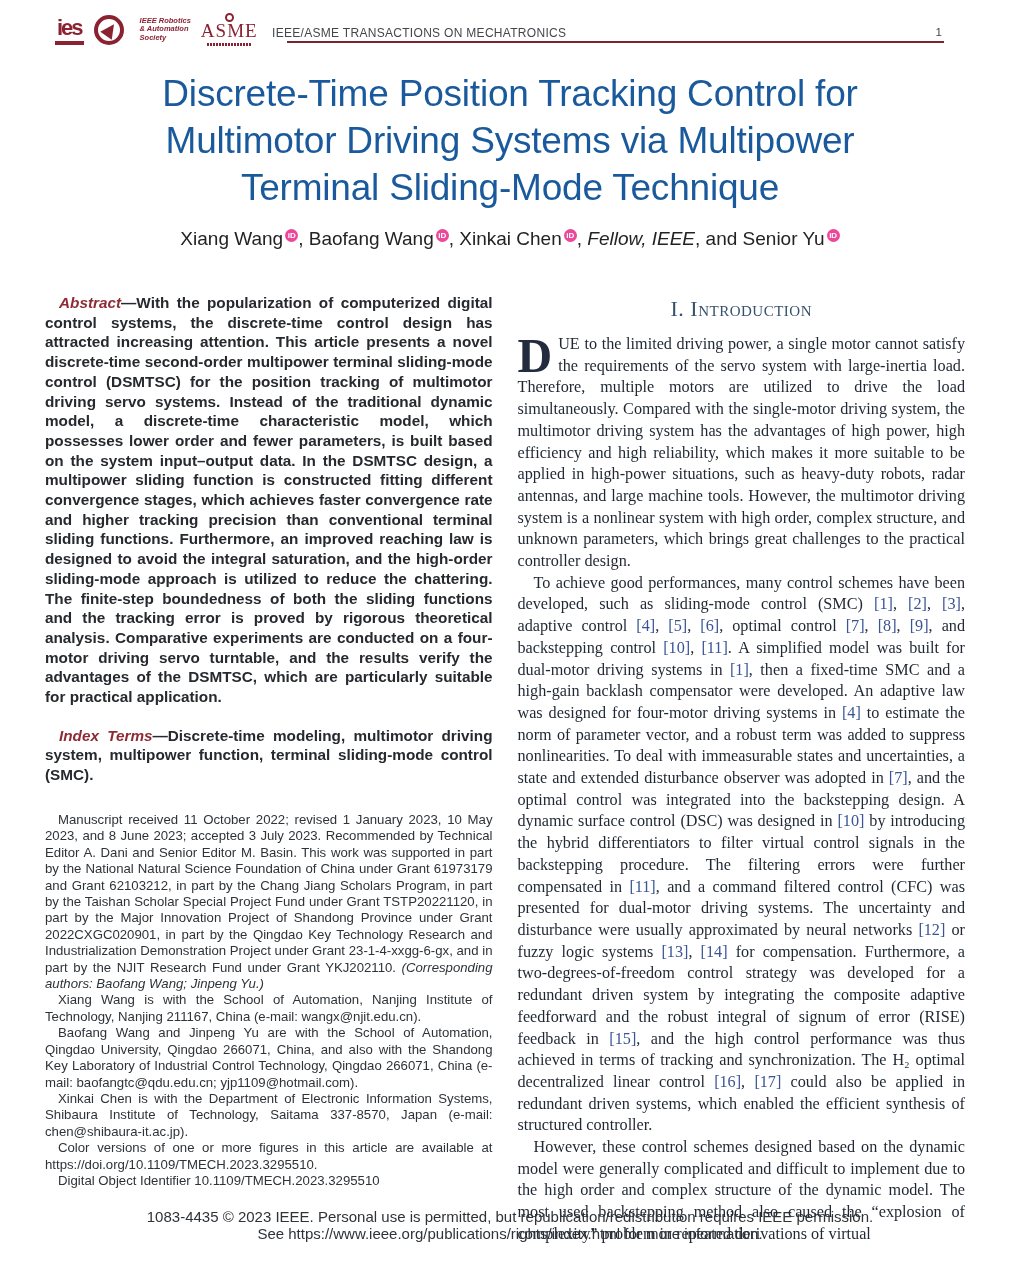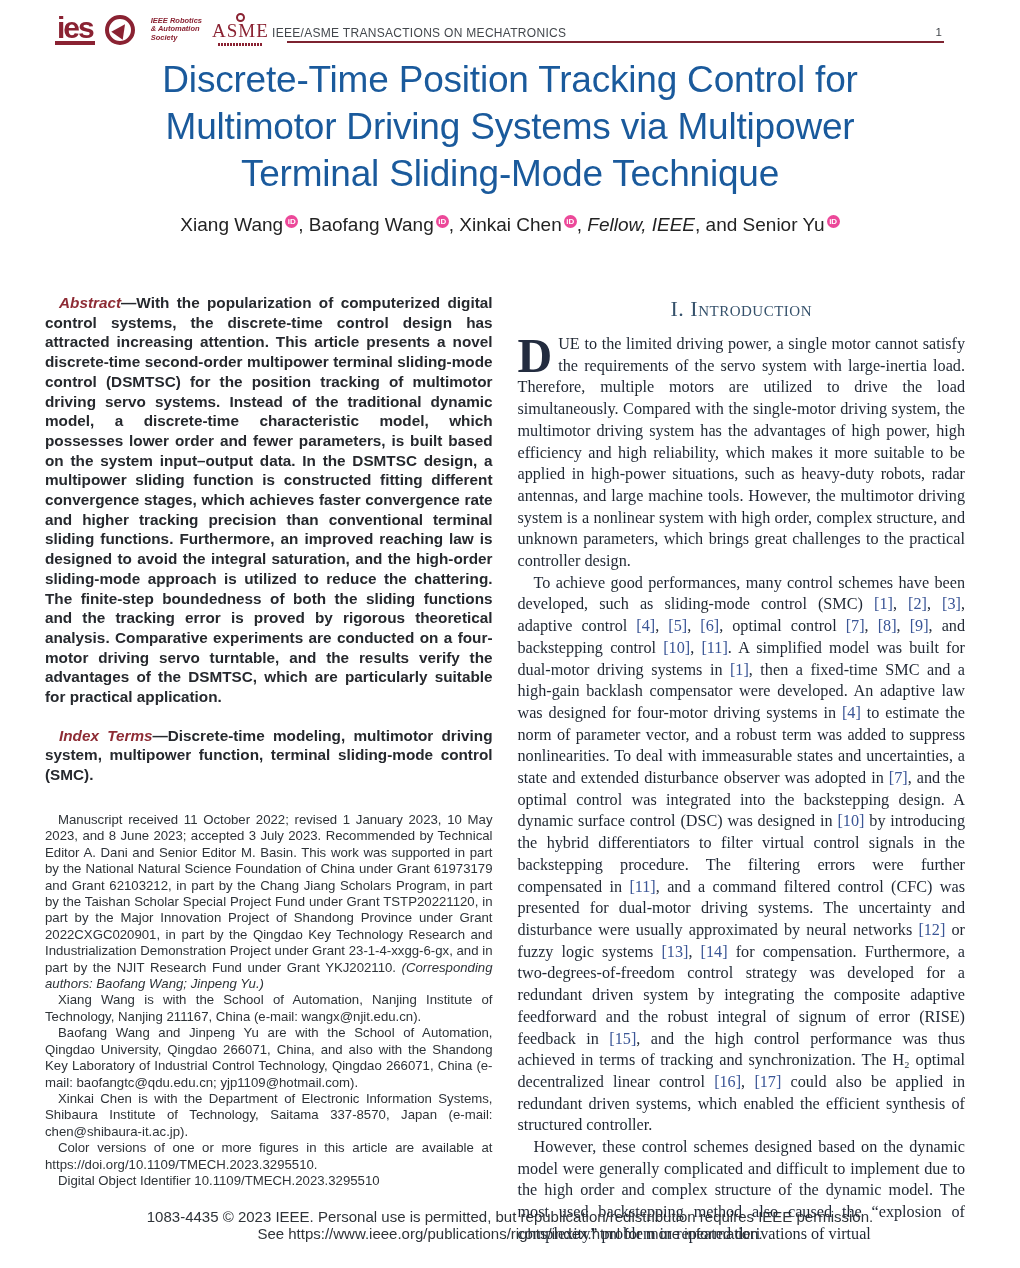--- a/index.html
+++ b/index.html
@@ -5,38 +5,38 @@
   * { margin:0; padding:0; box-sizing:border-box; }
   body { background:#e8e8e8; font-family:"Liberation Sans", sans-serif; }
   .page {
     position:relative; width:1020px; height:1268px; margin:0 auto;
     background:#ffffff; overflow:hidden; color:#1f2733;
   }
 
   
   .header { position:absolute; top:0; left:0; right:0; height:60px; }
   .logos { position:absolute; left:55px; top:13px; display:flex; align-items:center; gap:10px; color:#8a2232; }
-  .ies-logo { font-weight:bold; font-size:30px; letter-spacing:-2px; line-height:26px;
+  .ies-logo { font-weight:bold; font-size:22px; letter-spacing:-2px; line-height:26px;
               border-bottom:4px solid #8a2232; padding:0 2px 0 2px; font-family:"Liberation Sans",sans-serif; }
   .ras-logo { display:flex; align-items:center; gap:16px; }
   .ras-emblem { width:30px; height:30px; border:4px solid #8a2232; border-radius:50%; position:relative; }
   .ras-emblem::after { content:""; position:absolute; left:5px; top:4px; width:0; height:0;
               border-left:7px solid transparent; border-right:7px solid transparent; border-bottom:14px solid #8a2232;
               transform:rotate(35deg); }
   .ras-text { font-size:7.5px; font-style:italic; font-weight:bold; line-height:8.5px; color:#8a2232; }
   .asme-logo { display:flex; flex-direction:column; align-items:center; }
   .asme-gear { width:9px; height:9px; border:2px solid #8a2232; border-radius:50%; margin-bottom:-2px; }
   .asme-text { font-size:19px; letter-spacing:1px; font-family:"Liberation Serif",serif; color:#8a2232; }
   .asme-tagline { width:44px; height:3px; background:repeating-linear-gradient(90deg,#8a2232 0 2px,#fff 2px 3px); margin-top:1px; }
   .journal-name { position:absolute; left:272px; top:26px; font-size:12px; letter-spacing:0.3px; color:#43474c; }
   .page-num { position:absolute; right:78px; top:26px; font-size:11.5px; color:#43474c; }
   .header-rule { position:absolute; left:287px; right:76px; top:41px; height:2px; background:#7d2330; }
 
   
-  .title { margin:0 60px; padding-top:56px; text-align:center; color:#1a5a9c;
+  .title { margin:0 60px; padding-top:70px; text-align:center; color:#1a5a9c;
            font-size:37px; line-height:47px; font-weight:400; letter-spacing:-0.2px; }
   .authors { margin-top:17px; text-align:center; font-size:19px; color:#232323; }
   .authors .fellow { font-style:italic; }
   .orcid { display:inline-block; width:13px; height:13px; border-radius:50%; background:#ec4899;
            color:#fff; font-size:8px; font-weight:bold; line-height:13px; text-align:center;
            vertical-align:super; margin-left:2px; }
 
   
   .columns { position:absolute; top:293px; left:45px; right:55px; display:flex; gap:25px; }
   .col { width:450px; position:relative; }

